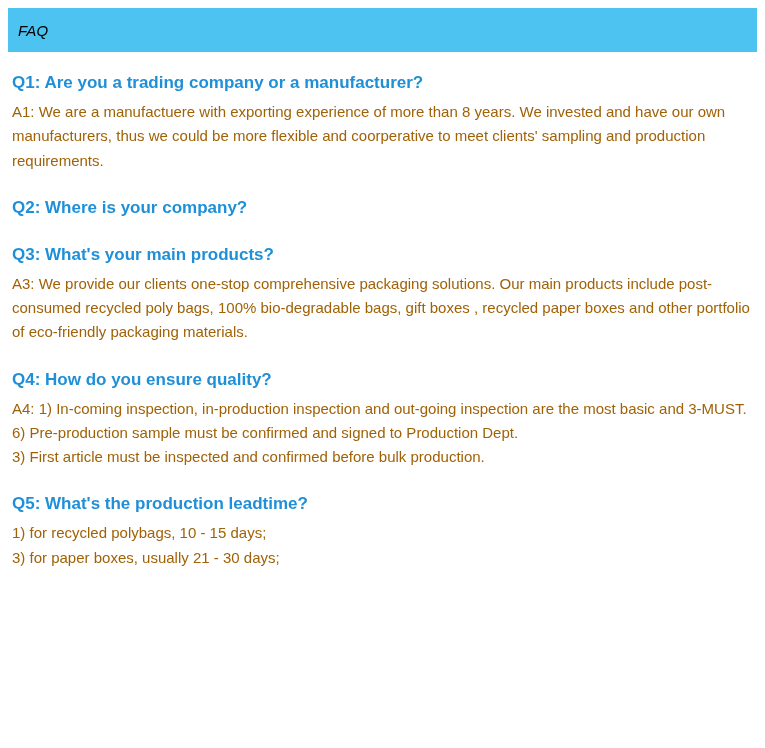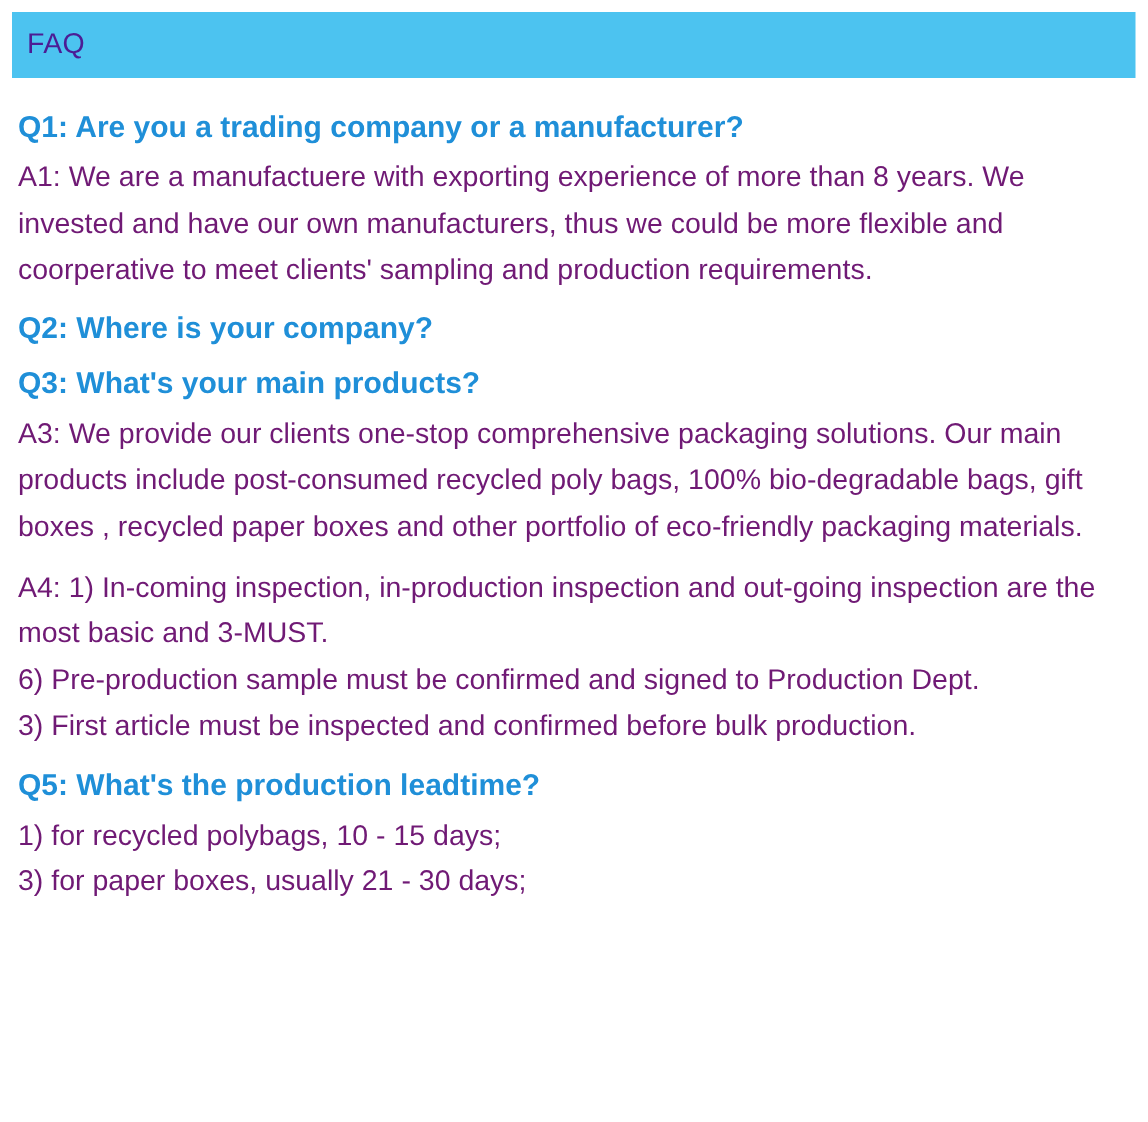--- a/index.html
+++ b/index.html
@@ -23,46 +23,47 @@
   .faq-header {
     margin: 8px 8px 0 8px;
     height: 44px;
     background: #4cc3f0;
     display: flex;
     align-items: center;
     padding-left: 10px;
     box-sizing: border-box;
   }
   .faq-header-title {
-    font-size: 19px;
-    color: #4c1d95;
+    font-size: 15px;
+    color: #000000;
     font-weight: normal;
     letter-spacing: 0.2px;
+    font-style: italic;
   }
   .faq-body {
     padding: 0 14px 0 12px;
     box-sizing: border-box;
   }
   .faq-item {
-    margin-top: 10px;
+    margin-top: 24px;
   }
   .faq-item:first-child {
     margin-top: 20px;
   }
   .faq-q {
     color: #1f8fd8;
     font-weight: bold;
-    font-size: 20px;
+    font-size: 17px;
     line-height: 1.35;
     margin-bottom: 5px;
   }
   .faq-a {
-    font-size: 19px;
+    font-size: 15px;
     line-height: 1.62;
-    color: #701a75;
+    color: #a16207;
   }
   .faq-a-line {
     display: block;
   }
 </style>
 </head>
 <body>
 
 <div class="page">
 
@@ -84,20 +85,21 @@
     </div>
 
     <div class="faq-item">
       <div class="faq-q">Q3: What's your main products?</div>
       <div class="faq-a">
         <span class="faq-a-line">A3: We provide our clients one-stop comprehensive packaging solutions. Our main products include post-consumed recycled poly bags, 100% bio-degradable bags, gift boxes , recycled paper boxes and other portfolio of eco-friendly packaging materials.</span>
       </div>
     </div>
 
     <div class="faq-item">
+      <div class="faq-q">Q4: How do you ensure quality?</div>
       <div class="faq-a">
         <span class="faq-a-line">A4: 1) In-coming inspection, in-production inspection and out-going inspection are the most basic and 3-MUST.</span>
         <span class="faq-a-line">6) Pre-production sample must be confirmed and signed to Production Dept.</span>
         <span class="faq-a-line">3) First article must be inspected and confirmed before bulk production.</span>
       </div>
     </div>
 
     <div class="faq-item">
       <div class="faq-q">Q5: What's the production leadtime?</div>
       <div class="faq-a">

